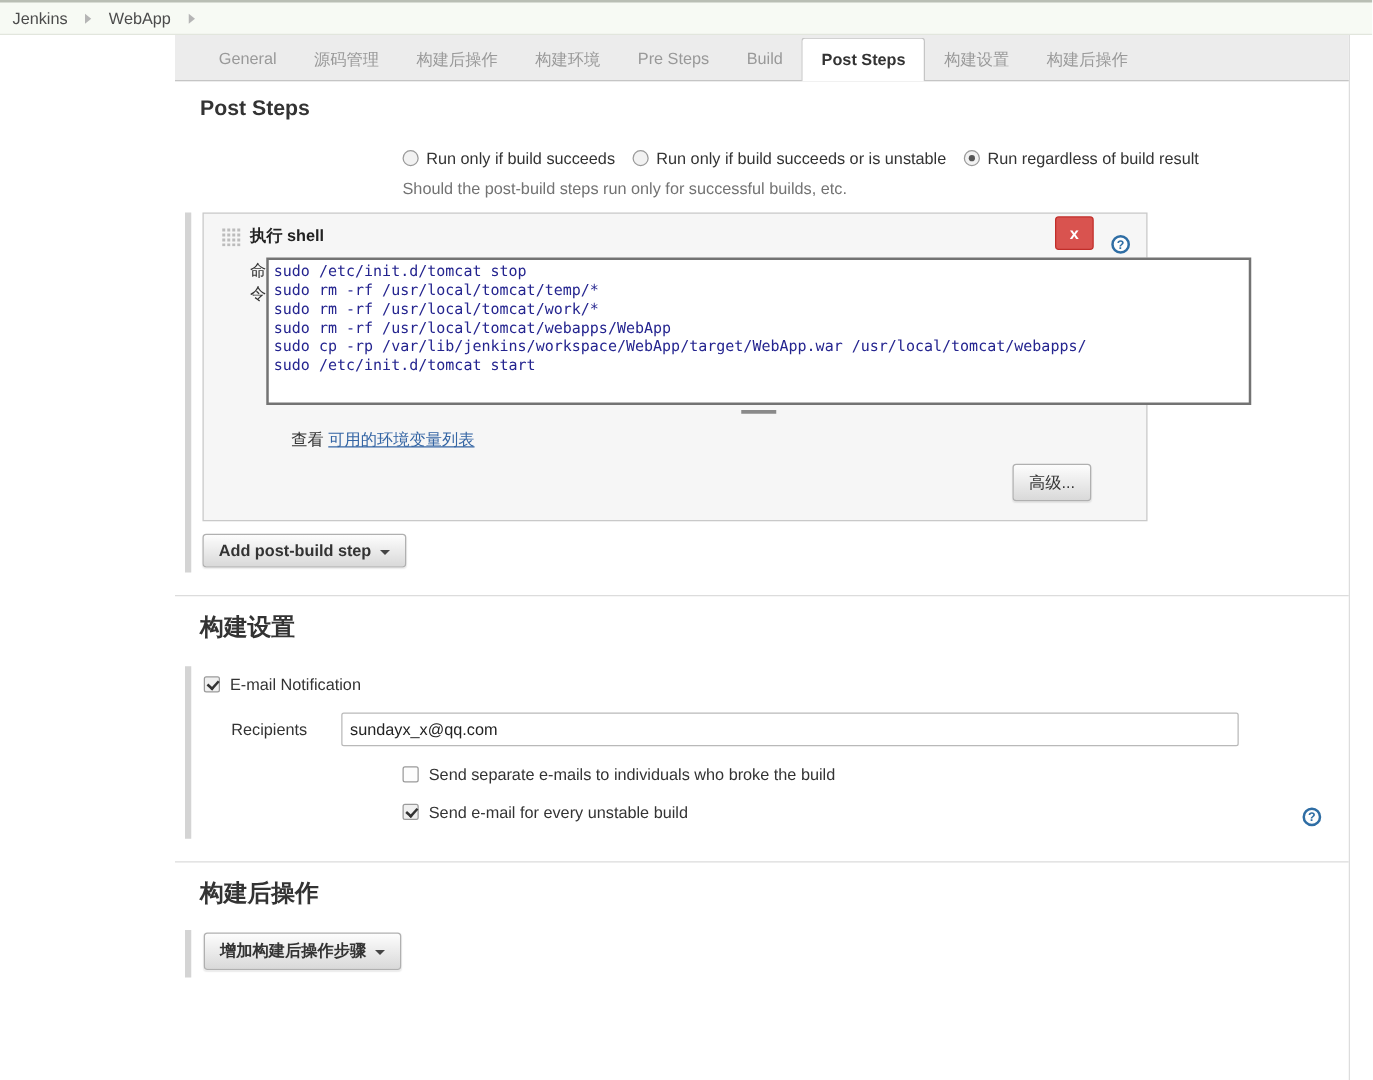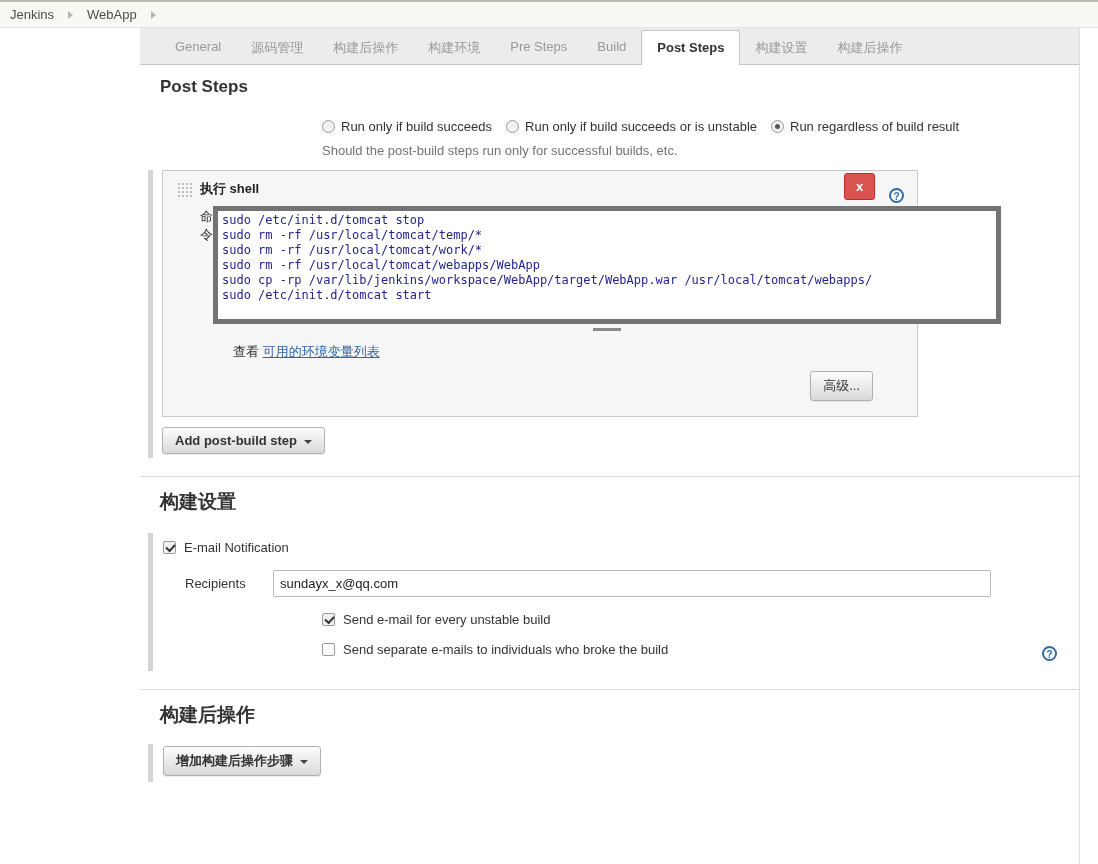--- a/index.html
+++ b/index.html
@@ -55,21 +55,21 @@
     background:#d9534f; border:1px solid #c12e2a; border-radius:3px; color:#fff;
     font-weight:bold; font-size:13px; cursor:pointer; line-height:25px; text-align:center; }
   .help-icon { display:inline-block; width:15px; height:15px; border:2px solid #2e6da4;
     border-radius:50%; color:#2e6da4; font-weight:bold; font-size:10px; line-height:14px;
     text-align:center; background:#fdfdfd; cursor:pointer; }
   .help-shell { position:absolute; top:17px; right:13px; }
 
   .cmd-row { display:flex; margin:8px 0 0 37px; }
   .cmd-label { width:33px; padding-top:2px; color:#333; }
   .cmd-box { width:788px; }
-  .cmd-textarea { width:788px; height:118px; resize:none; border:5px solid #737373;
+  .cmd-textarea { width:788px; height:118px; resize:none; border:2px solid #737373;
     background:#fff; color:#24248f; font-family:"DejaVu Sans Mono", monospace;
     font-size:12px; line-height:15px; padding:2px 4px; white-space:pre; overflow:hidden; }
   .resize-grip { width:28px; height:3px; background:#8a8a8a; margin:1px auto 0 auto; cursor:ns-resize; }
 
   .env-row { margin:12px 0 0 70px; color:#333; }
   .env-link { color:#3465a4; text-decoration:underline; cursor:pointer; }
 
   .adv-row { text-align:right; padding-right:44px; margin-top:10px; }
   .gray-btn { display:inline-block; background:linear-gradient(#fdfdfd,#d9d9d9);
     border:1px solid #b0b0b0; border-radius:3px; padding:5px 12px; color:#333;
@@ -210,26 +210,26 @@
           <span class="checkbox checked"></span>
           <span>E-mail Notification</span>
         </div>
 
         <div class="recip-row">
           <div class="recip-label">Recipients</div>
           <input class="recip-input" type="text" value="sundayx_x@qq.com" style="">
         </div>
 
         <div class="opt-row">
+          <span class="checkbox"></span>
+          <span>Send separate e-mails to individuals who broke the build</span>
+        </div>
+        <div class="opt-row">
           <span class="checkbox checked"></span>
           <span>Send e-mail for every unstable build</span>
-        </div>
-        <div class="opt-row">
-          <span class="checkbox"></span>
-          <span>Send separate e-mails to individuals who broke the build</span>
         </div>
 
         <span class="help-icon help-email">?</span>
       </div>
 
       <div class="divider"></div>
 
       <h1 class="section-title big">构建后操作</h1>
 
       <div class="postbuild-wrap">

